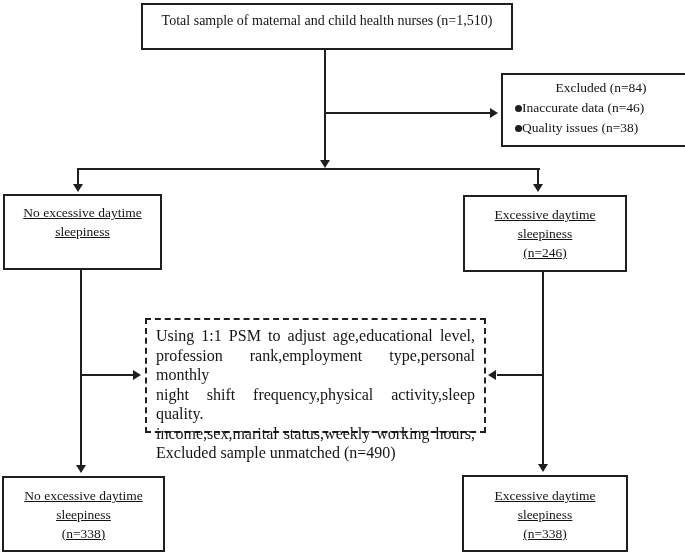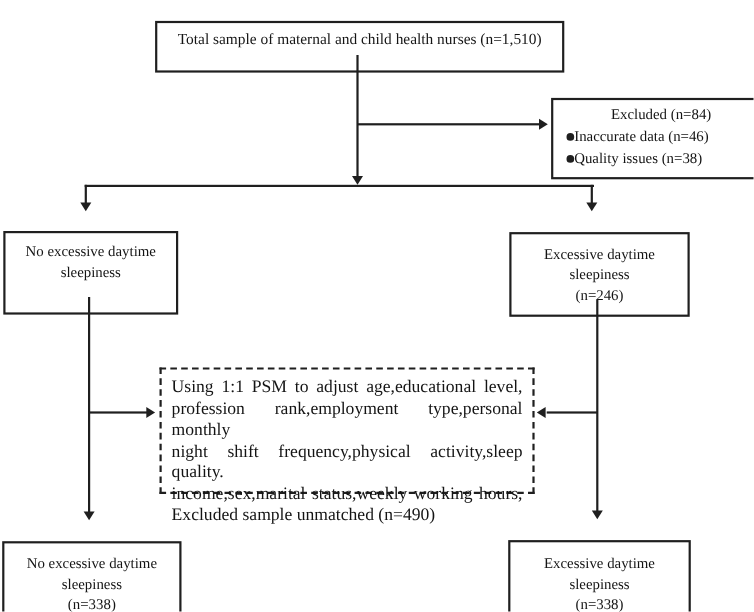--- a/index.html
+++ b/index.html
@@ -14,24 +14,23 @@
     width:685px;height:556px;
     background:var(--bg);
     overflow:hidden;
   }
   .box{
     position:absolute;
     border:2px solid var(--line);
     background:var(--bg);
     font-size:13.5px;
     line-height:19px;
-    margin-top:16px;
   }
   .box.dashed{border:2px dashed var(--line);}
-  .center-lines{text-align:center;}
+  .center-lines{text-align:center;text-decoration:underline;}
   
   #box-total{left:141px;top:3px;width:372px;height:47px;text-align:center;padding-top:6px;font-size:14px;}
   #box-excluded{left:501px;top:73px;width:200px;height:74px;padding-top:3px;}
   #box-excluded .ex-title{text-align:center;line-height:20px;}
   .ex-item{display:flex;align-items:center;padding-left:12px;line-height:20px;}
   .bullet{width:7px;height:7px;border-radius:50%;background:var(--line);flex:0 0 auto;}
   #box-no-eds-initial{left:3px;top:194px;width:159px;height:76px;padding-top:7px;}
   #box-eds-initial{left:463px;top:195px;width:164px;height:77px;padding-top:8px;}
   #box-psm{left:145px;top:318px;width:341px;height:115px;padding:6px 9px 5px 9px;font-size:16px;line-height:19.5px;}
   #box-psm .jl{display:block;text-align:justify;text-align-last:justify;}

